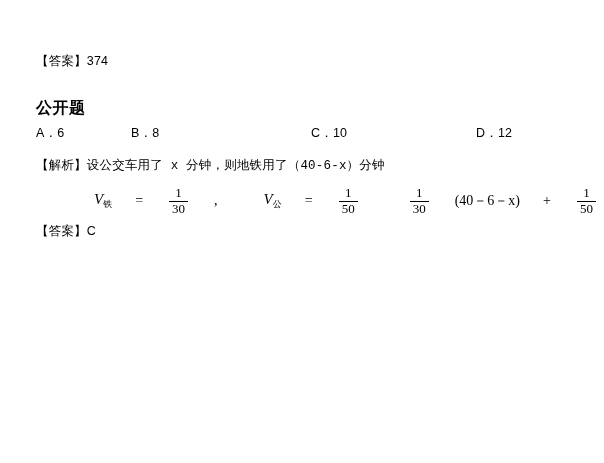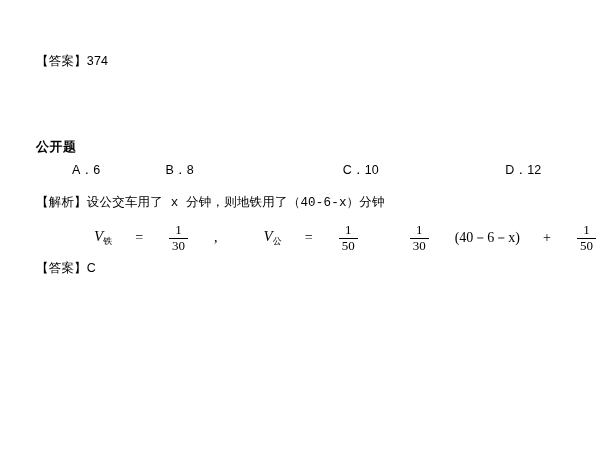--- a/index.html
+++ b/index.html
@@ -22,23 +22,23 @@
     padding: 52px 20px 0 36px;
   }
   .answer-line {
     font-family: "Liberation Sans", sans-serif;
     font-size: 12.5px;
     line-height: 18px;
     letter-spacing: 0.2px;
   }
   .section-title {
     font-family: "Liberation Sans", sans-serif;
-    font-size: 13px;
+    font-size: 16px;
     font-weight: bold;
-    margin-top: 68px;
+    margin-top: 28px;
     letter-spacing: 0.5px;
   }
   .body-text {
     font-family: "Liberation Sans", sans-serif;
     font-size: 12.5px;
     line-height: 22px;
     margin-top: 22px;
     text-align: justify;
     letter-spacing: 0.2px;
   }
@@ -46,21 +46,21 @@
     font-family: "Liberation Sans", sans-serif;
     font-size: 12.5px;
     line-height: 20px;
     margin-top: 4px;
     display: flex;
     letter-spacing: 0.2px;
   }
   .choices .opt {
     display: inline-block;
   }
-  .opt-a { width: 95px; margin-left: 36px; }
+  .opt-a { width: 95px; }
   .opt-b { width: 180px; }
   .opt-c { width: 165px; }
   .opt-d { width: 80px; }
   .analysis {
     font-family: Liberation Mono, monospace;
     font-size: 12.5px;
     line-height: 20px;
     margin-top: 13px;
     letter-spacing: 0.2px;
   }

